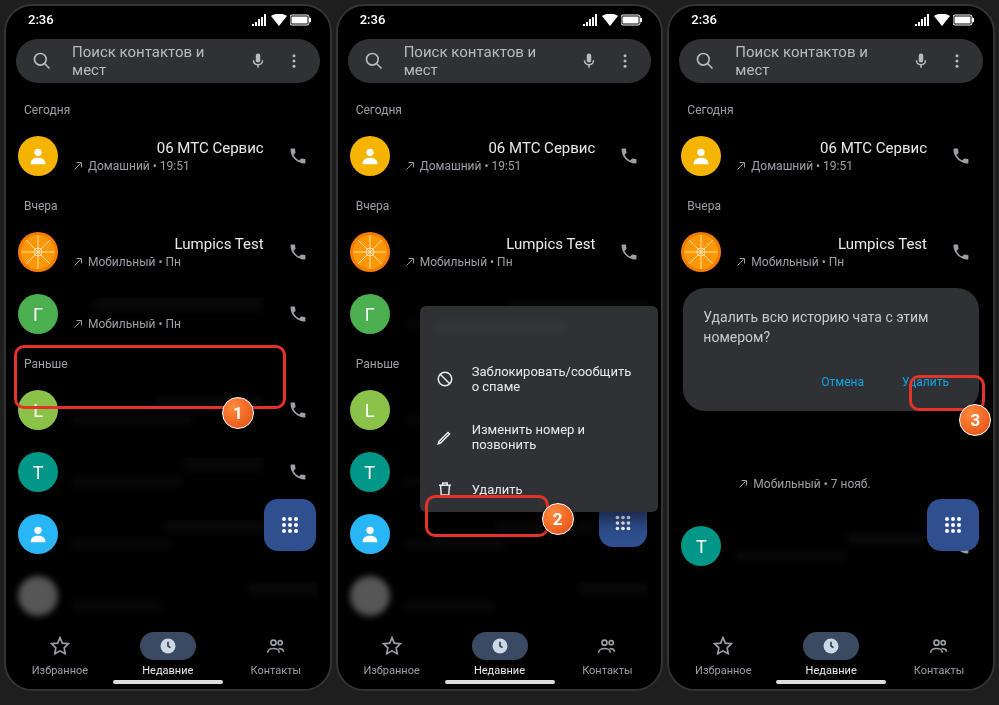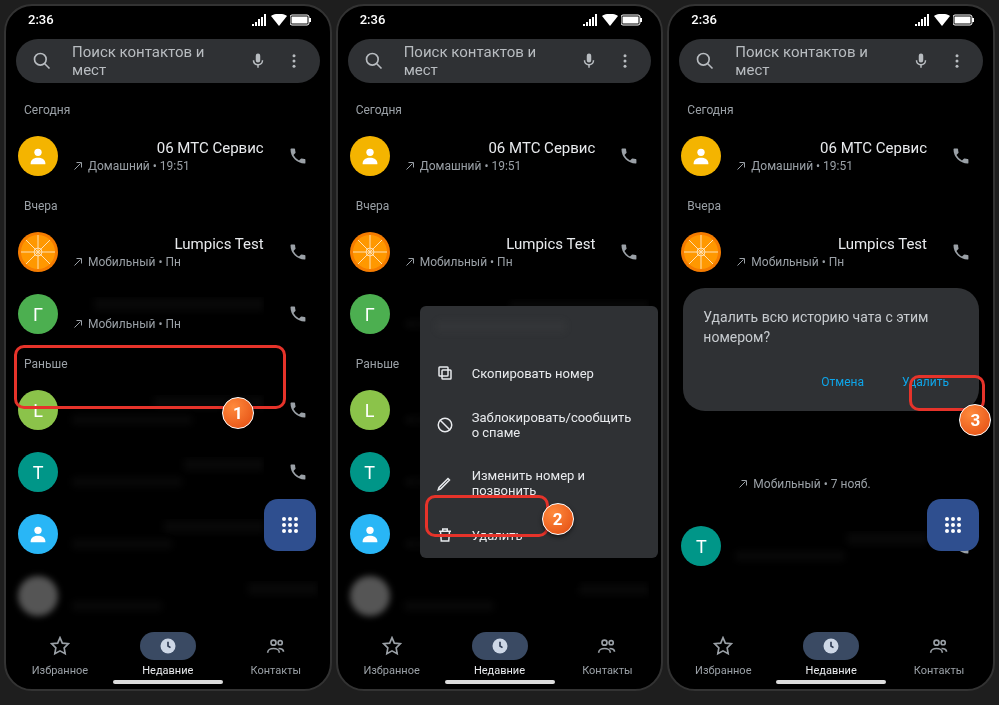--- a/index.html
+++ b/index.html
@@ -602,27 +602,20 @@
           <circle cx="12" cy="18" r="2"></circle>
           <circle cx="18" cy="18" r="2"></circle>
         </svg>
     </div>
   </div>
 
   <div class="context-menu">
     <div class="cm-head"><span class="blur-block" style="width:130px;height:13px;"></span></div>
     <div class="cm-item">
       <svg width="18" height="18" viewBox="0 0 24 24" fill="none" stroke="#e8eaed" stroke-width="2">
-          <rect x="8" y="8" width="12" height="12" rx="1"></rect>
-          <rect x="4" y="4" width="12" height="12" rx="1"></rect>
-        </svg>
-      <span>Скопировать номер</span>
-    </div>
-    <div class="cm-item">
-      <svg width="18" height="18" viewBox="0 0 24 24" fill="none" stroke="#e8eaed" stroke-width="2">
           <circle cx="12" cy="12" r="9"></circle>
           <path d="M5 5l14 14"></path>
         </svg>
       <span>Заблокировать/сообщить о спаме</span>
     </div>
     <div class="cm-item">
       <svg width="18" height="18" viewBox="0 0 24 24" fill="none" stroke="#e8eaed" stroke-width="2">
           <path d="M3 21l3-1 12-12-2-2L4 18z"></path>
         </svg>
       <span>Изменить номер и позвонить</span>

